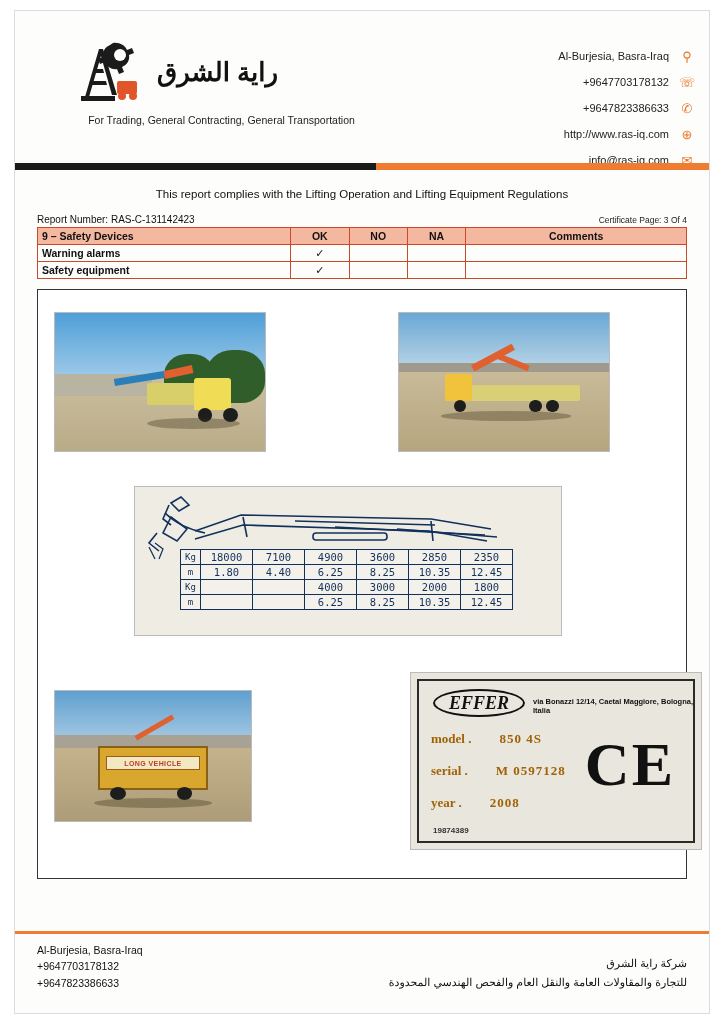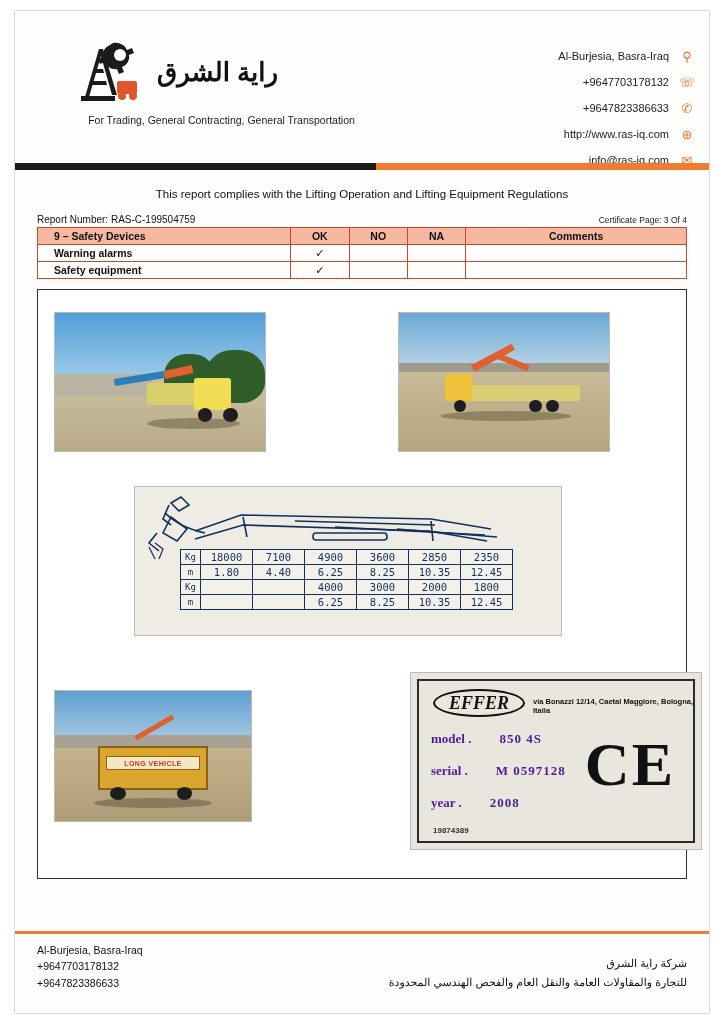--- a/index.html
+++ b/index.html
@@ -129,21 +129,21 @@
   
   .tbl-wrap { padding: 0 22px; }
   table.dev {
     width: 100%;
     border-collapse: collapse;
     font-size: 10.5px;
   }
   table.dev th, table.dev td {
     border: 1px solid #c94a2a;
     height: 17px;
-    padding: 0 16px;
+    padding: 0 4px;
   }
   table.dev thead th {
     background: #f4b7a0;
     font-weight: bold;
     color: #111;
     text-align: center;
   }
   table.dev thead th.first { text-align: left; }
   table.dev td.label { text-align: left; font-weight: bold; font-size: 10.5px; }
   table.dev td.mark { text-align: center; font-size: 11px; }
@@ -206,21 +206,21 @@
   .p5 { left: 372px; top: 382px; width: 292px; height: 178px; background:#e9e7dd; }
   .plate-border { position:absolute; left:6px; top:6px; right:6px; bottom:6px; border:2px solid #2a2a2a; }
   .effer-oval {
     position:absolute; left:22px; top:16px; width:92px; height:28px;
     border:2px solid #111; border-radius:50%;
     display:flex; align-items:center; justify-content:center;
     font-family:"Liberation Serif", serif;
     font-weight:bold; font-style:italic; font-size:18px; color:#111;
   }
   .effer-addr { position:absolute; left:122px; top:24px; font-size:7.5px; color:#111; font-weight:bold; }
-  .plate-line { position:absolute; left:20px; font-size:13px; font-family:"Liberation Serif", serif; color:#4c1d95; }
+  .plate-line { position:absolute; left:20px; font-size:13px; font-family:"Liberation Serif", serif; color:#a16207; }
   .plate-line .k { font-weight:bold; }
   .plate-line .v { margin-left:28px; font-weight:bold; letter-spacing:1px; }
   .ce-mark { position:absolute; right:26px; top:56px; font-size:62px; font-weight:bold; font-family:"Liberation Serif", serif; color:#111; letter-spacing:2px; }
   .plate-code { position:absolute; left:22px; bottom:14px; font-size:8px; color:#333; font-weight:bold; }
 
   
   .footer {
     position: absolute;
     left: 0; right: 0; bottom: 0;
     border-top: 3px solid #f07c32;
@@ -301,21 +301,21 @@
   <div class="rule">
     <div class="seg-dark"></div>
     <div class="seg-orange"></div>
   </div>
 
   <div class="title-wrap">
     <div class="doc-sub">This report complies with the Lifting Operation and Lifting Equipment Regulations</div>
   </div>
 
   <div class="meta-row">
-    <div>Report Number: RAS-C-199504759</div>
+    <div>Report Number: RAS-C-131142423</div>
     <div class="meta-right">Certificate Page: 3 Of 4</div>
   </div>
 
   <div class="tbl-wrap">
     <table class="dev">
       <thead>
         <tr>
           <th class="first" style="width:39%">9 – Safety Devices</th>
           <th style="width:9%">OK</th>
           <th style="width:9%">NO</th>

